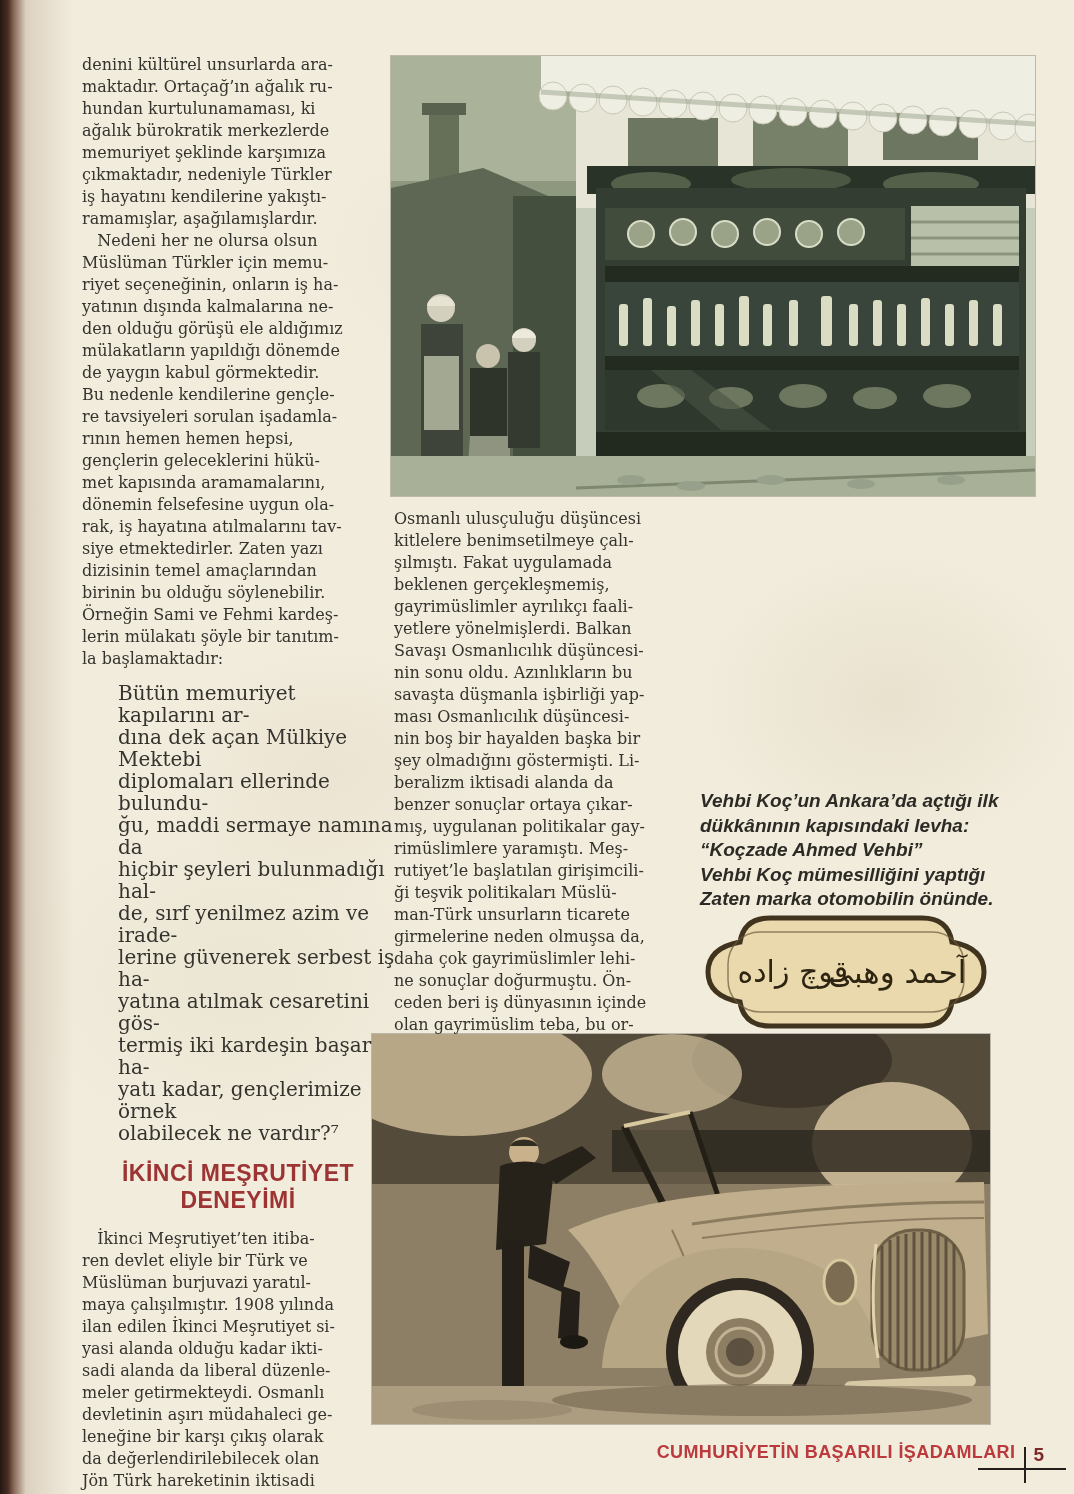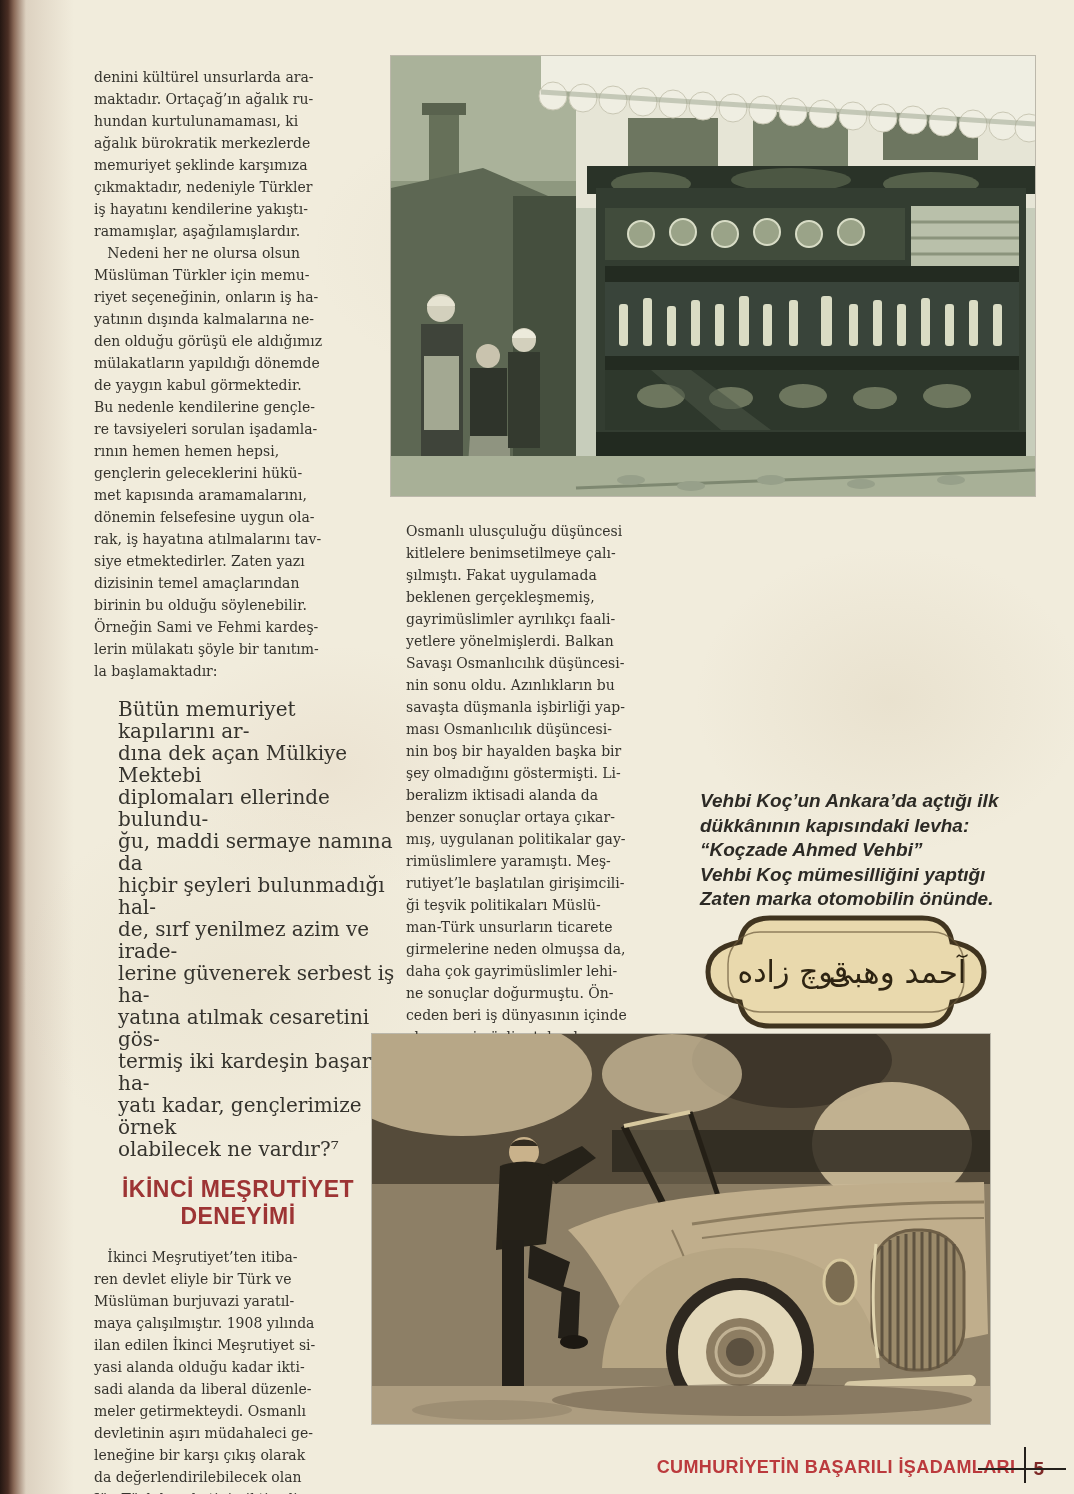--- a/index.html
+++ b/index.html
@@ -11,21 +11,21 @@
       radial-gradient(280px 220px at 890px 700px, rgba(175,150,110,.12), transparent 70%),
       radial-gradient(320px 260px at 240px 980px, rgba(180,160,120,.09), transparent 70%),
       radial-gradient(300px 200px at 520px 250px, rgba(160,150,120,.07), transparent 70%),
       #f1ecdc;
   }
   .binding{position:absolute;left:0;top:0;width:74px;height:100%;pointer-events:none;
     background:linear-gradient(90deg,#241712 0px,#4a2e24 8px,#8a6a58 14px,rgba(160,130,110,.25) 26px,rgba(160,130,110,0) 74px);}
   
   .col-left{position:absolute;left:78px;top:50px;width:320px;}
   .col-mid{position:absolute;left:390px;top:504px;width:332px;}
-  .body{margin:16px;font-size:14px;line-height:22px;color:#35332d;white-space:pre-wrap;}
+  .body{margin:4px;font-size:16px;line-height:22px;color:#35332d;white-space:pre-wrap;}
   .quote{margin:12px 0 0 40px;font-size:20px;}
   .heading{
     margin:16px 0 14px;font-family:"Liberation Sans",sans-serif;font-weight:bold;
     font-size:23px;line-height:27px;letter-spacing:.5px;color:#9d3434;
     text-align:center;white-space:pre-line;
   }
   
   .caption{position:absolute;font-family:"Liberation Sans",sans-serif;font-weight:bold;
     font-size:19px;line-height:24.5px;color:#2c2a25;}
   .caption-shop{left:700px;top:518px;width:352px;}
@@ -38,21 +38,21 @@
   .photo-shop{left:391px;top:56px;width:644px;height:440px;}
   .photo-ford{left:372px;top:1034px;width:618px;height:390px;}
   
   .plaque{position:absolute;left:700px;top:908px;width:292px;height:128px;}
   .plaque svg{position:absolute;inset:0;}
   .plaque-text{position:absolute;inset:0;display:flex;flex-direction:row;justify-content:center;
     align-items:center;font-family:"DejaVu Sans",sans-serif;color:#2e2412;}
   .plaque-line1{font-size:30px;line-height:34px;transform:translateX(16px);}
   .plaque-line2{font-size:31px;line-height:36px;transform:translateX(-4px);}
   
-  .footer{position:absolute;right:30px;top:1442px;display:flex;align-items:flex-end;
+  .footer{position:absolute;right:30px;top:1442px;display:flex;align-items:flex-start;
     font-family:"Liberation Sans",sans-serif;font-weight:bold;}
   .footer-title{font-size:18px;letter-spacing:.4px;color:#bb3a3d;}
   .crop-mark-v{width:2px;height:36px;background:#24201c;margin:0 7px 0 9px;transform:translateY(5px);}
   .footer-page{font-size:19px;color:#7e2a28;transform:translateY(2px);}
   .crop-mark-h{position:absolute;right:8px;top:1468px;width:88px;height:2px;background:#24201c;}
 </style>
 </head>
 <body>
 
 <div class="scan">

